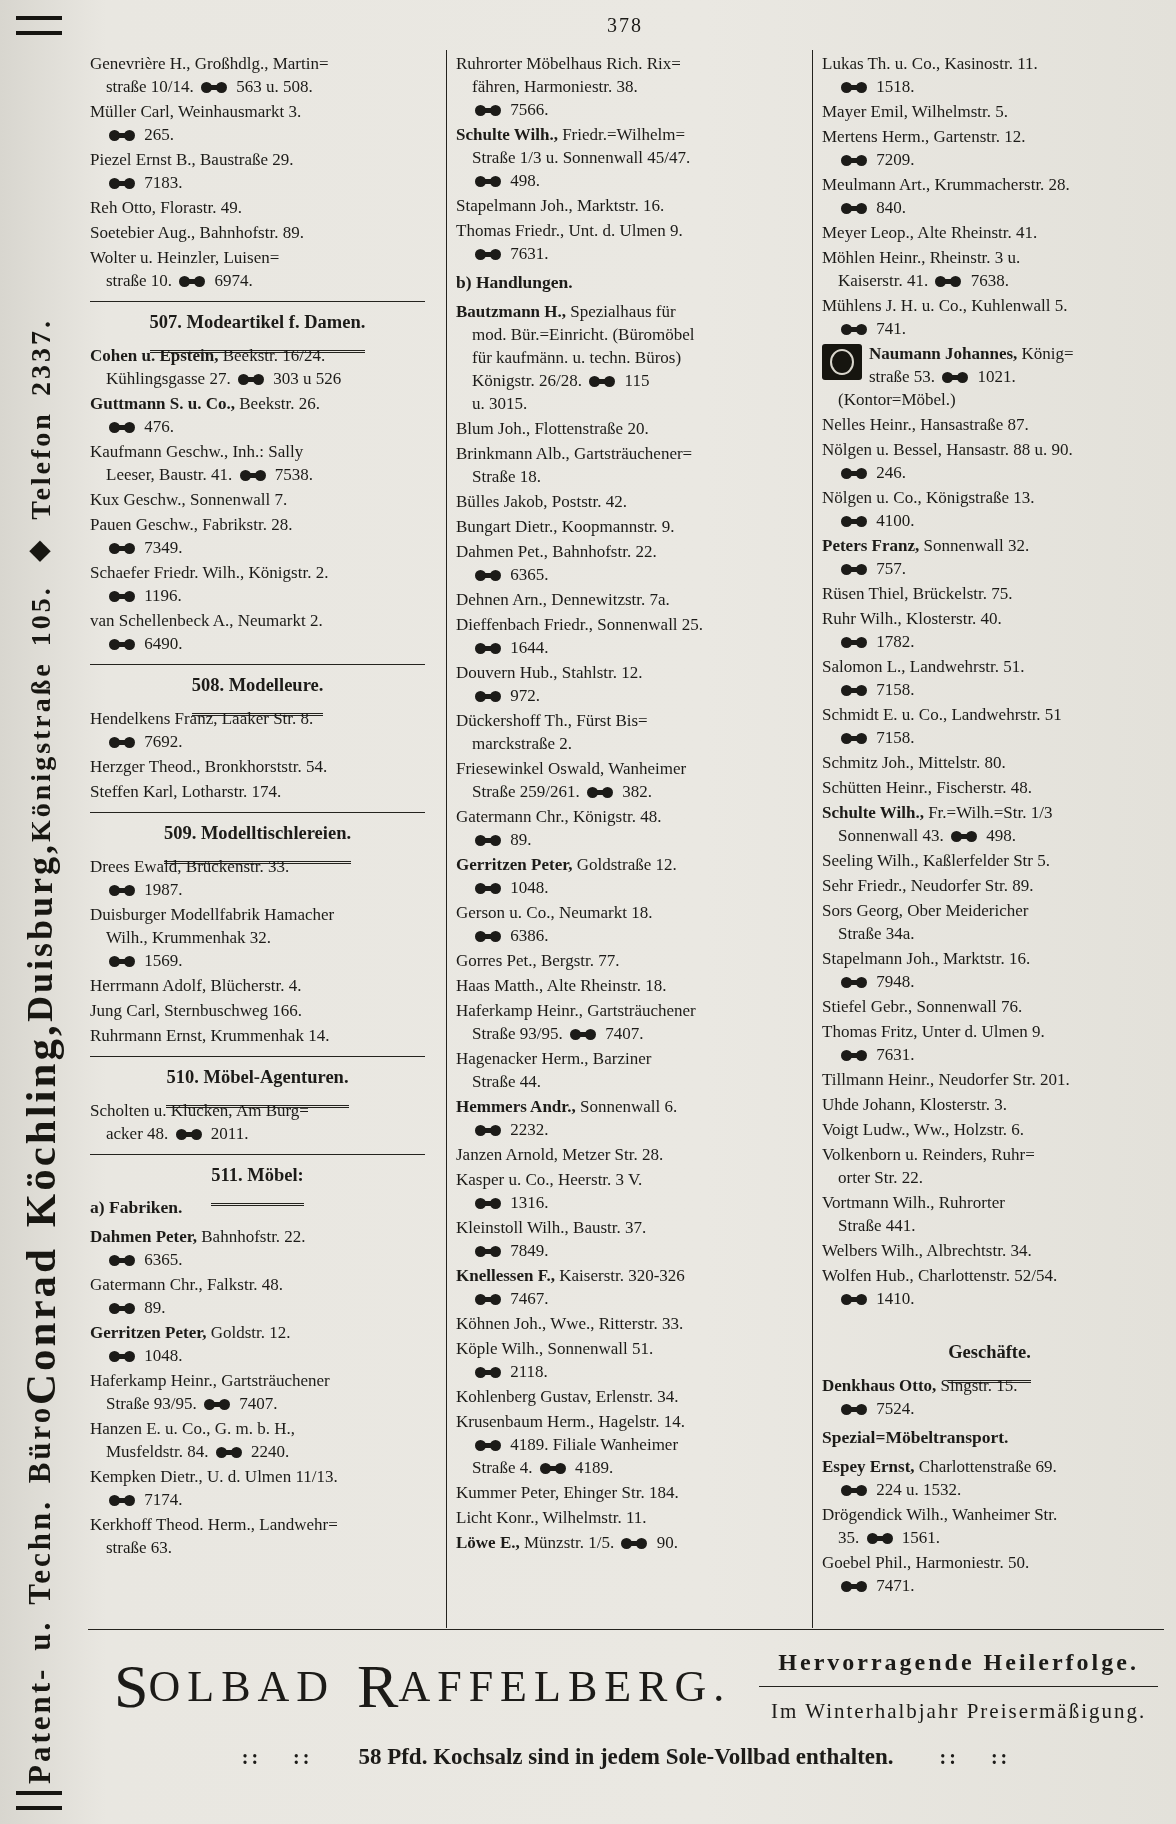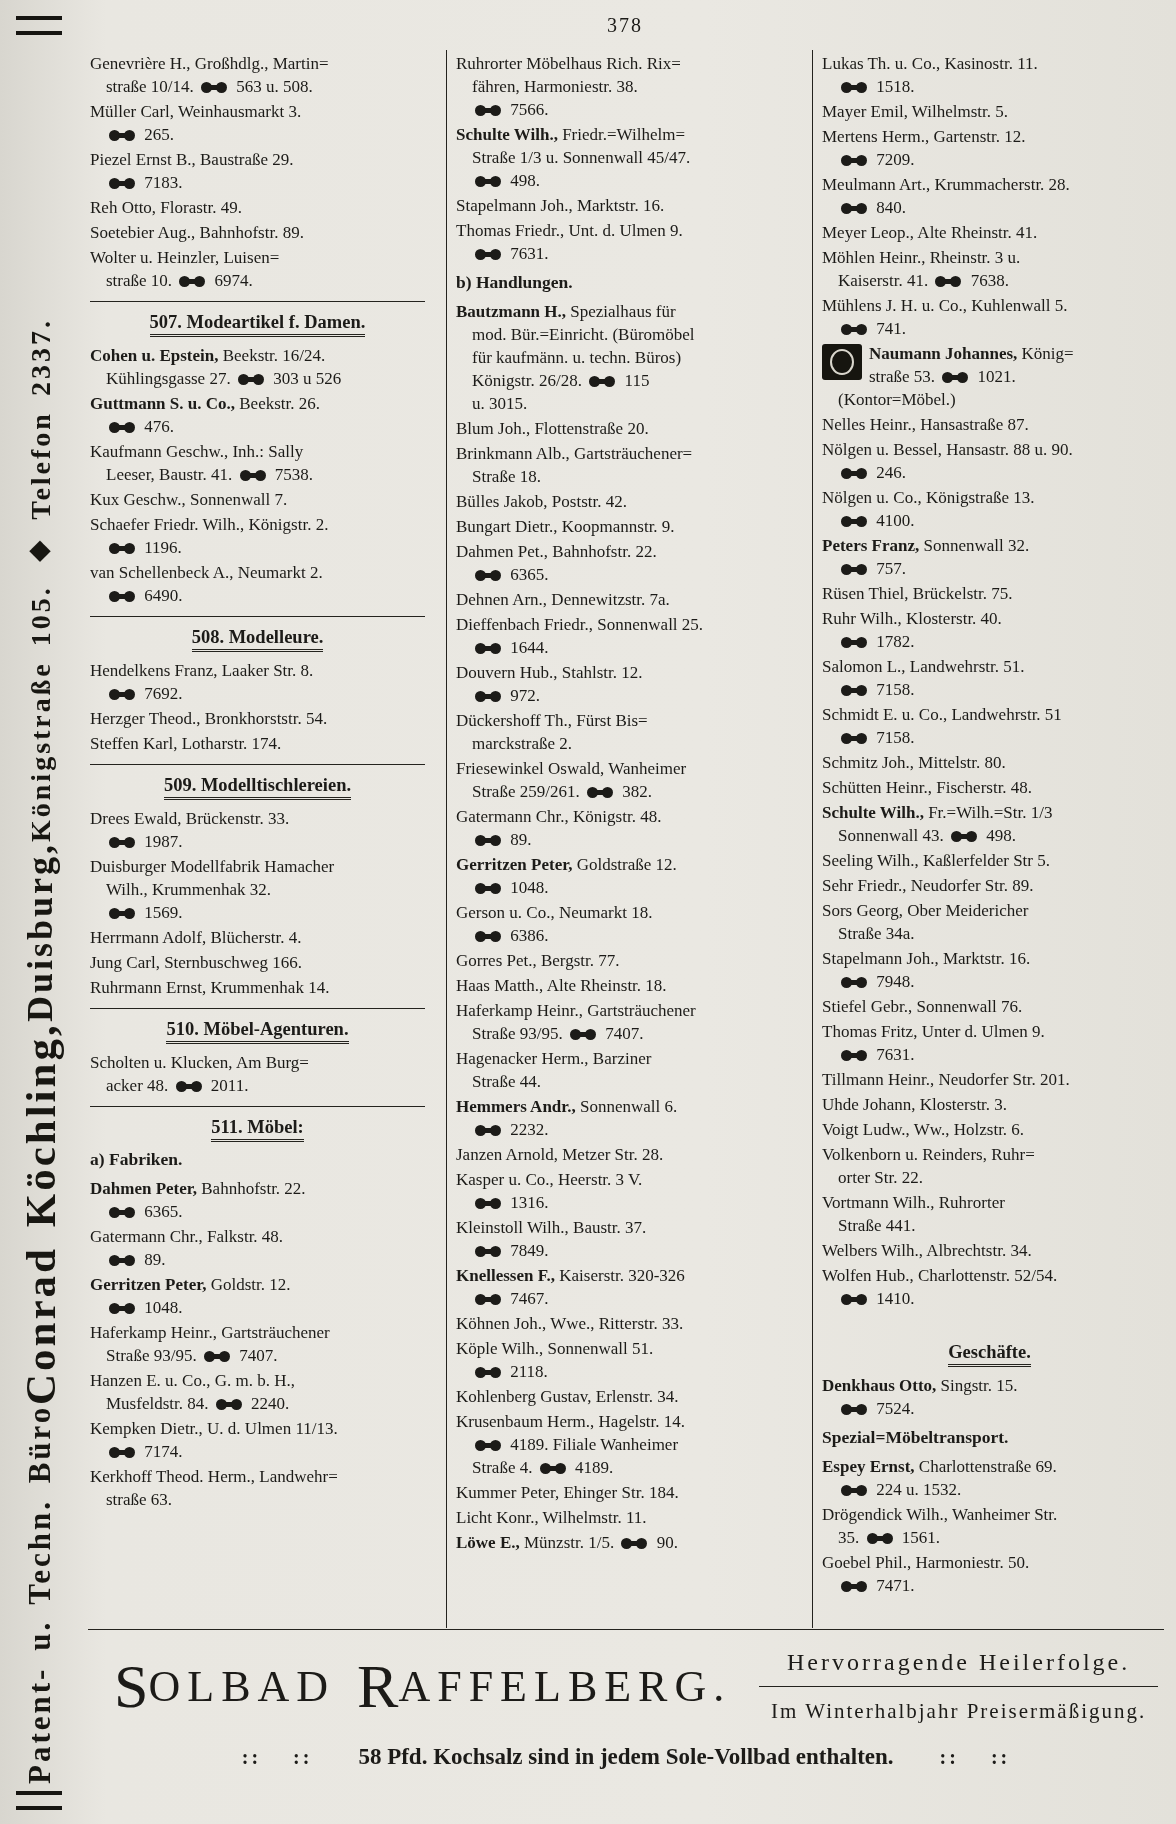--- a/index.html
+++ b/index.html
@@ -38,21 +38,21 @@
 
   .entry { margin:0 0 2px 0; }
   .ln { font-size:17px; line-height:23px; }
   .ln.cont { margin-left:16px; }
   .ln b { font-weight:bold; }
 
   .head { text-align:center; font-weight:bold; font-size:18.5px; line-height:25px;
           margin:10px 0 9px 0; }
   .head.ruled { border-top:1px solid #24231e; padding-top:8px; margin-top:9px; }
   .head.gap { margin-top:30px; }
-  .uline { border-bottom:3px double #24231e; padding-bottom:2px;margin-top:8px; }
+  .uline { border-bottom:3px double #24231e; padding-bottom:18px;margin-top:8px; }
   .subhead { text-align:left; font-weight:bold; font-size:17.5px; margin:7px 0 7px 0; }
 
   
   .ph { display:inline-block; width:26px; height:11px; margin:0 5px 0 3px;
         position:relative; vertical-align:-1px;
         background:linear-gradient(#1c1b18,#1c1b18) 50% 50% / 16px 5px no-repeat; }
   .ph::before,.ph::after { content:""; position:absolute; top:0; width:11px; height:11px;
         border-radius:50%; background:#1c1b18; }
   .ph::before { left:0; } .ph::after { right:0; }
 
@@ -64,21 +64,21 @@
 
   
   .footer { position:absolute; left:88px; right:12px; bottom:16px; height:172px;
             border-top:1px solid #24231e; padding-top:6px; }
   .f-row1 { display:flex; height:100px; }
   .f-brand { flex:1.15; display:flex; align-items:center; padding-left:26px;
              white-space:nowrap; }
   .f-brand .big { font-size:62px; line-height:60px; }
   .f-brand .rest { font-size:44px; letter-spacing:7px; margin-right:22px; }
   .f-right { flex:1; display:flex; flex-direction:column; justify-content:center; padding:0 6px; }
-  .f-claim { font-weight:normal; font-size:24px; letter-spacing:3px; text-align:center;
+  .f-claim { font-weight:bold; font-size:24px; letter-spacing:3px; text-align:center;
              padding-bottom:10px; border-bottom:1px solid #24231e; }
   .f-winter { font-weight:normal; font-size:21px; letter-spacing:2px; text-align:center;
               padding-top:12px; }
   .f-row2 { display:flex; align-items:center; justify-content:center; gap:46px;
             margin-top:8px; font-weight:bold; font-size:23px; }
   .deco { white-space:pre; letter-spacing:3px; font-size:20px; }
 </style>
 </head>
 <body>
 
@@ -131,20 +131,24 @@
         <div class="entry">
           <div class="ln"><b>Guttmann S. u. Co.,</b> Beekstr. 26.</div>
           <div class="ln cont"><span class="ph"></span> 476.</div>
         </div>
         <div class="entry">
           <div class="ln">Kaufmann Geschw., Inh.: Sally</div>
           <div class="ln cont">Leeser, Baustr. 41. <span class="ph"></span> 7538.</div>
         </div>
         <div class="entry">
           <div class="ln">Kux Geschw., Sonnenwall 7.</div>
+        </div>
+        <div class="entry">
+          <div class="ln">Pauen Geschw., Fabrikstr. 28.</div>
+          <div class="ln cont"><span class="ph"></span> 7349.</div>
         </div>
         <div class="entry">
           <div class="ln">Schaefer Friedr. Wilh., Königstr. 2.</div>
           <div class="ln cont"><span class="ph"></span> 1196.</div>
         </div>
         <div class="entry">
           <div class="ln">van Schellenbeck A., Neumarkt 2.</div>
           <div class="ln cont"><span class="ph"></span> 6490.</div>
         </div>
         <div class="head ruled">

